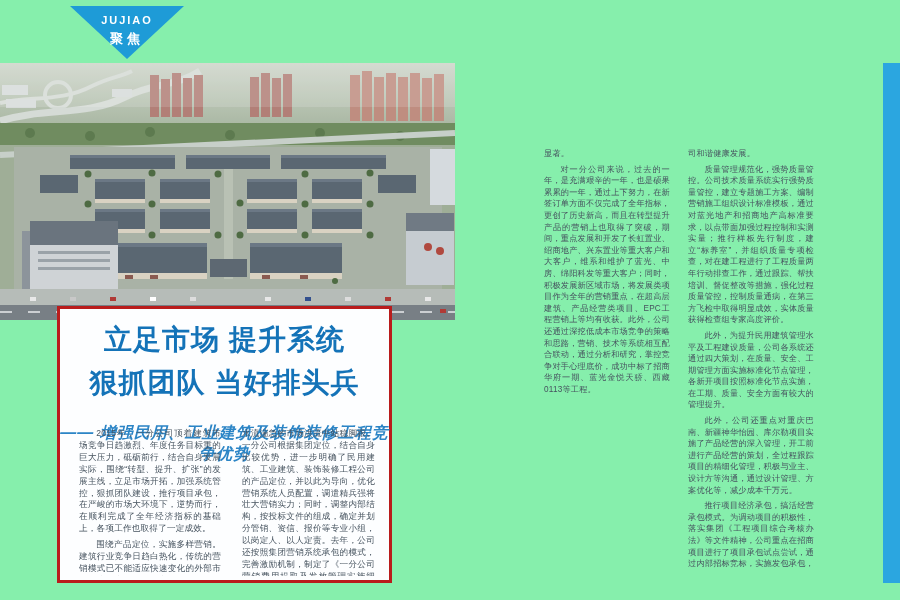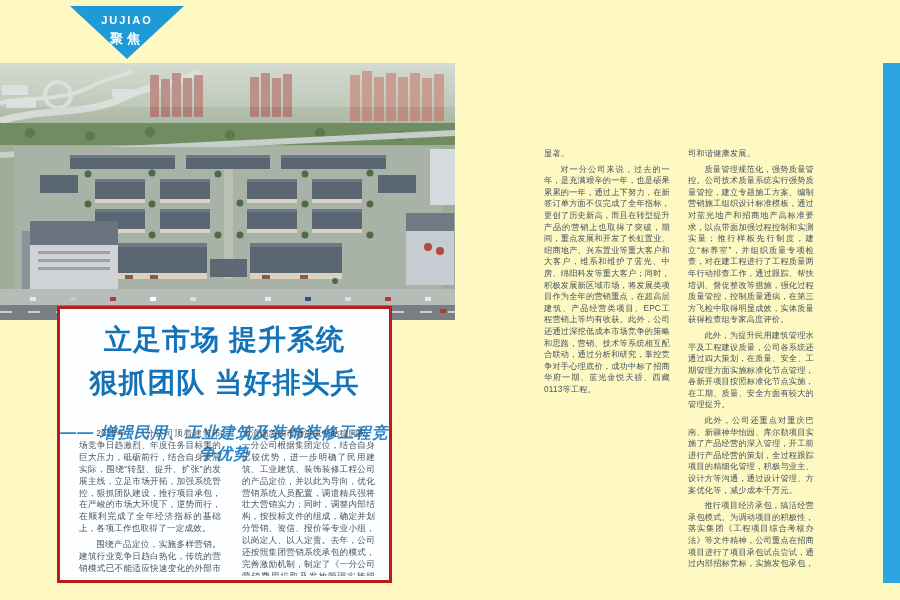--- a/index.html
+++ b/index.html
@@ -1,16 +1,16 @@
 <!DOCTYPE html>
 <html><head>
 <meta charset="utf-8">
 <style>
   html,body{margin:0;padding:0;background:#eef4f8;}
-  .stage{position:relative;width:900px;height:600px;background:#fef9c3;overflow:hidden;
+  .stage{position:relative;width:900px;height:600px;background:#86efac;overflow:hidden;
          font-family:"Liberation Sans",sans-serif;}
   .photo{position:absolute;left:0;top:63px;display:block;}
   .logo{position:absolute;left:62px;top:3px;display:block;}
   .right-band{position:absolute;left:883px;top:63px;width:17px;height:520px;background:#2ba6e0;}
   .panel{position:absolute;left:57px;top:306px;width:335px;height:277px;background:#fdfeff;
          border:3px solid #b91c1c;box-sizing:border-box;}
   .headline{color:#1473b8;font-weight:bold;text-align:center;font-size:28px;line-height:35px;
             letter-spacing:1px;margin-top:13px;}
   .subtitle{color:#2c85c6;font-size:16px;font-weight:bold;text-align:center;margin-top:23px;
             letter-spacing:1px;font-style:italic;}

